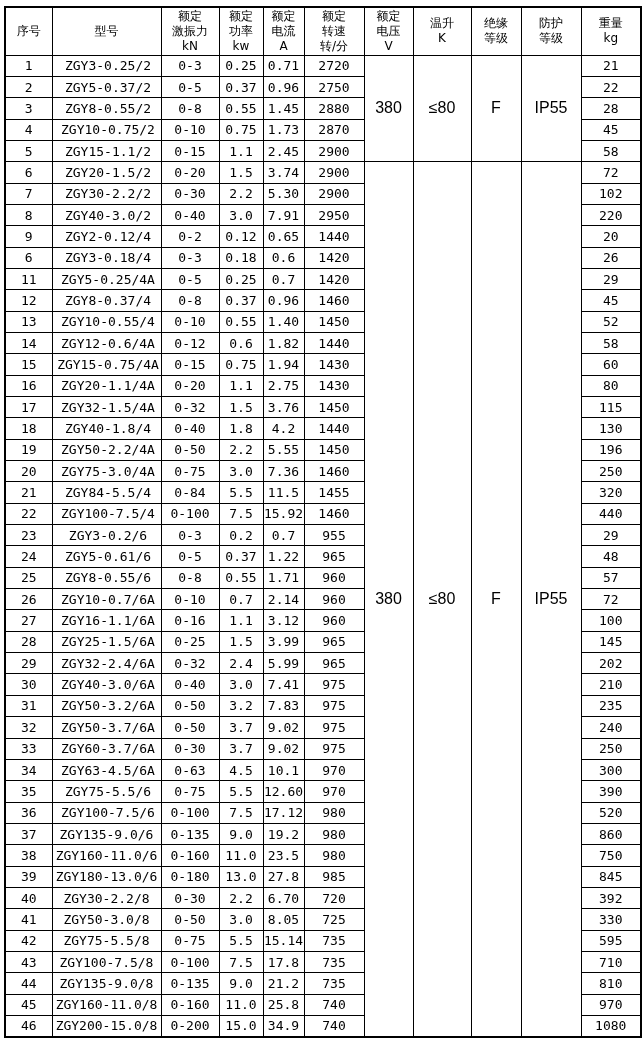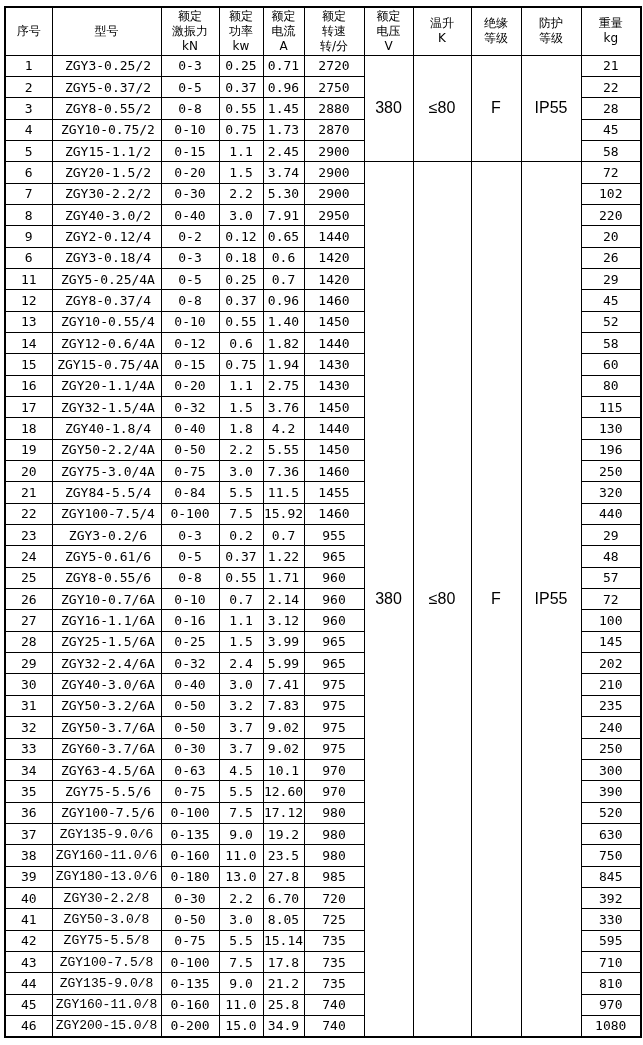--- a/index.html
+++ b/index.html
@@ -45,21 +45,20 @@
     line-height: 1;
     white-space: nowrap;
   }
   td.model-cell {
     text-align: center;
     padding-left: 3px;
   }
   tbody tr:nth-child(n+37) td.model-cell {
     text-align: center;
     padding-left: 0;
-    font-family: Liberation Mono, monospace;
   }
   td.merged-cell {
     font-family: Liberation Sans, sans-serif;
     font-size: 16px;
   }
 </style>
 </head>
 <body>
 
 <div id="page">
@@ -439,21 +438,21 @@
           <td>980</td>
           <td>520</td>
         </tr>
         <tr>
           <td>37</td>
           <td class="model-cell">ZGY135-9.0/6</td>
           <td>0-135</td>
           <td>9.0</td>
           <td>19.2</td>
           <td>980</td>
-          <td>630</td>
+          <td>860</td>
         </tr>
         <tr>
           <td>38</td>
           <td class="model-cell">ZGY160-11.0/6</td>
           <td>0-160</td>
           <td>11.0</td>
           <td>23.5</td>
           <td>980</td>
           <td>750</td>
         </tr>

